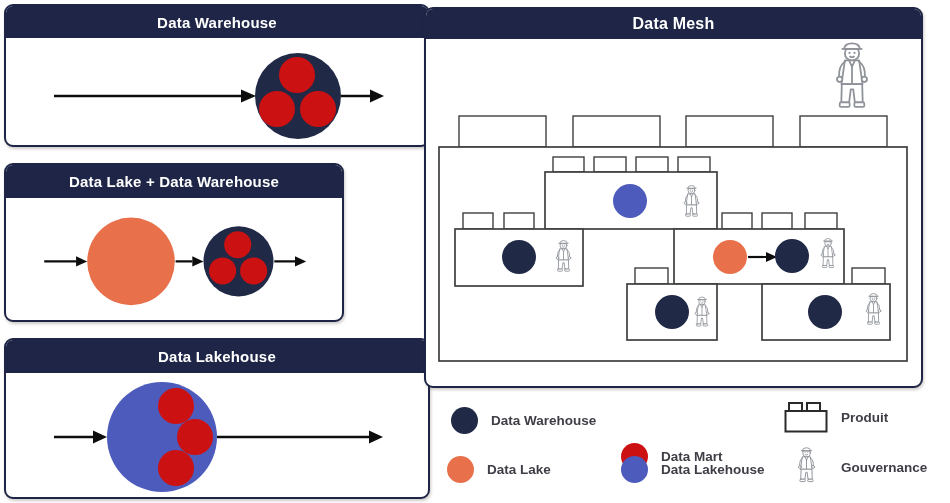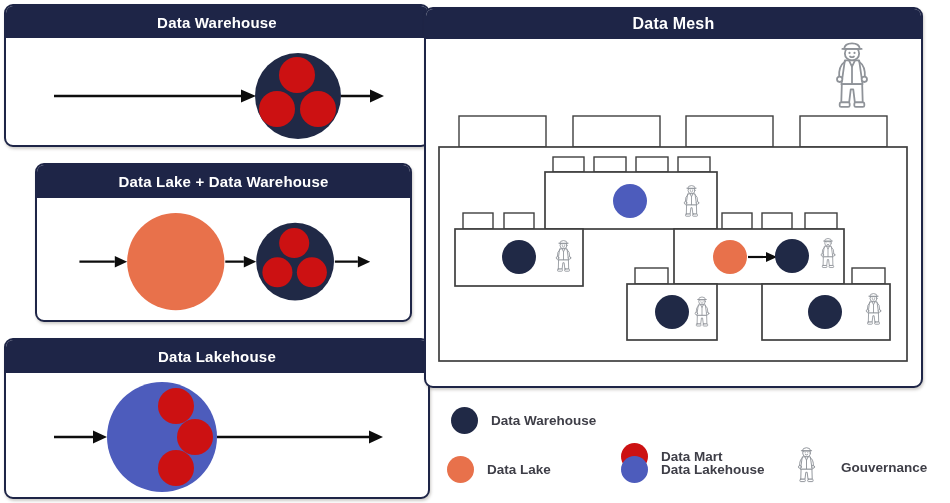--- a/index.html
+++ b/index.html
@@ -18,21 +18,21 @@
   .panel-header{background:var(--header-bg);color:var(--header-text);
     display:flex;align-items:center;justify-content:center;
     font-weight:bold;font-size:15px;letter-spacing:.2px;}
   .panel-body{position:relative;width:100%;}
   .panel-body svg{display:block;width:100%;height:100%;}
 
   #panel-warehouse{left:4px;top:4px;width:426px;height:143px;}
   #panel-warehouse .panel-header{height:32px;}
   #panel-warehouse .panel-body{height:107px;}
 
-  #panel-lake-warehouse{left:4px;top:163px;width:377px;height:159px;margin-left:31px;}
+  #panel-lake-warehouse{left:4px;top:163px;width:340px;height:159px;}
   #panel-lake-warehouse .panel-header{height:33px;}
   #panel-lake-warehouse .panel-body{height:122px;}
 
   #panel-lakehouse{left:4px;top:338px;width:426px;height:161px;}
   #panel-lakehouse .panel-header{height:33px;}
   #panel-lakehouse .panel-body{height:124px;}
 
   #panel-mesh{left:424px;top:7px;width:499px;height:381px;}
   #panel-mesh .panel-header{height:30px;font-size:16px;}
   #panel-mesh .panel-body{height:347px;}
@@ -240,20 +240,30 @@
 
   <div class="legend">
     <div class="legend-item" style="left:4px;top:17px;">
       <span class="swatch sw-dw"></span>
       <span>Data Warehouse</span>
     </div>
     <div class="legend-item" style="left:174px;top:17px;margin-top:36px;">
       <span class="swatch sw-mart"></span>
       <span>Data Mart</span>
     </div>
+    <div class="legend-item" style="left:337px;top:12px;">
+      <span class="icon-box">
+        <svg width="44" height="31" viewBox="0 0 44 31">
+          <rect class="legend-brick" x="5" y="1" width="13" height="8"></rect>
+          <rect class="legend-brick" x="23" y="1" width="13" height="8"></rect>
+          <rect class="legend-brick" x="1.5" y="9" width="41" height="20.5"></rect>
+        </svg>
+      </span>
+      <span>Produit</span>
+    </div>
     <div class="legend-item" style="left:0;top:66px;">
       <span class="swatch sw-lake"></span>
       <span>Data Lake</span>
     </div>
     <div class="legend-item" style="left:174px;top:66px;">
       <span class="swatch sw-lh"></span>
       <span>Data Lakehouse</span>
     </div>
     <div class="legend-item" style="left:337px;top:55px;">
       <span class="icon-box">

